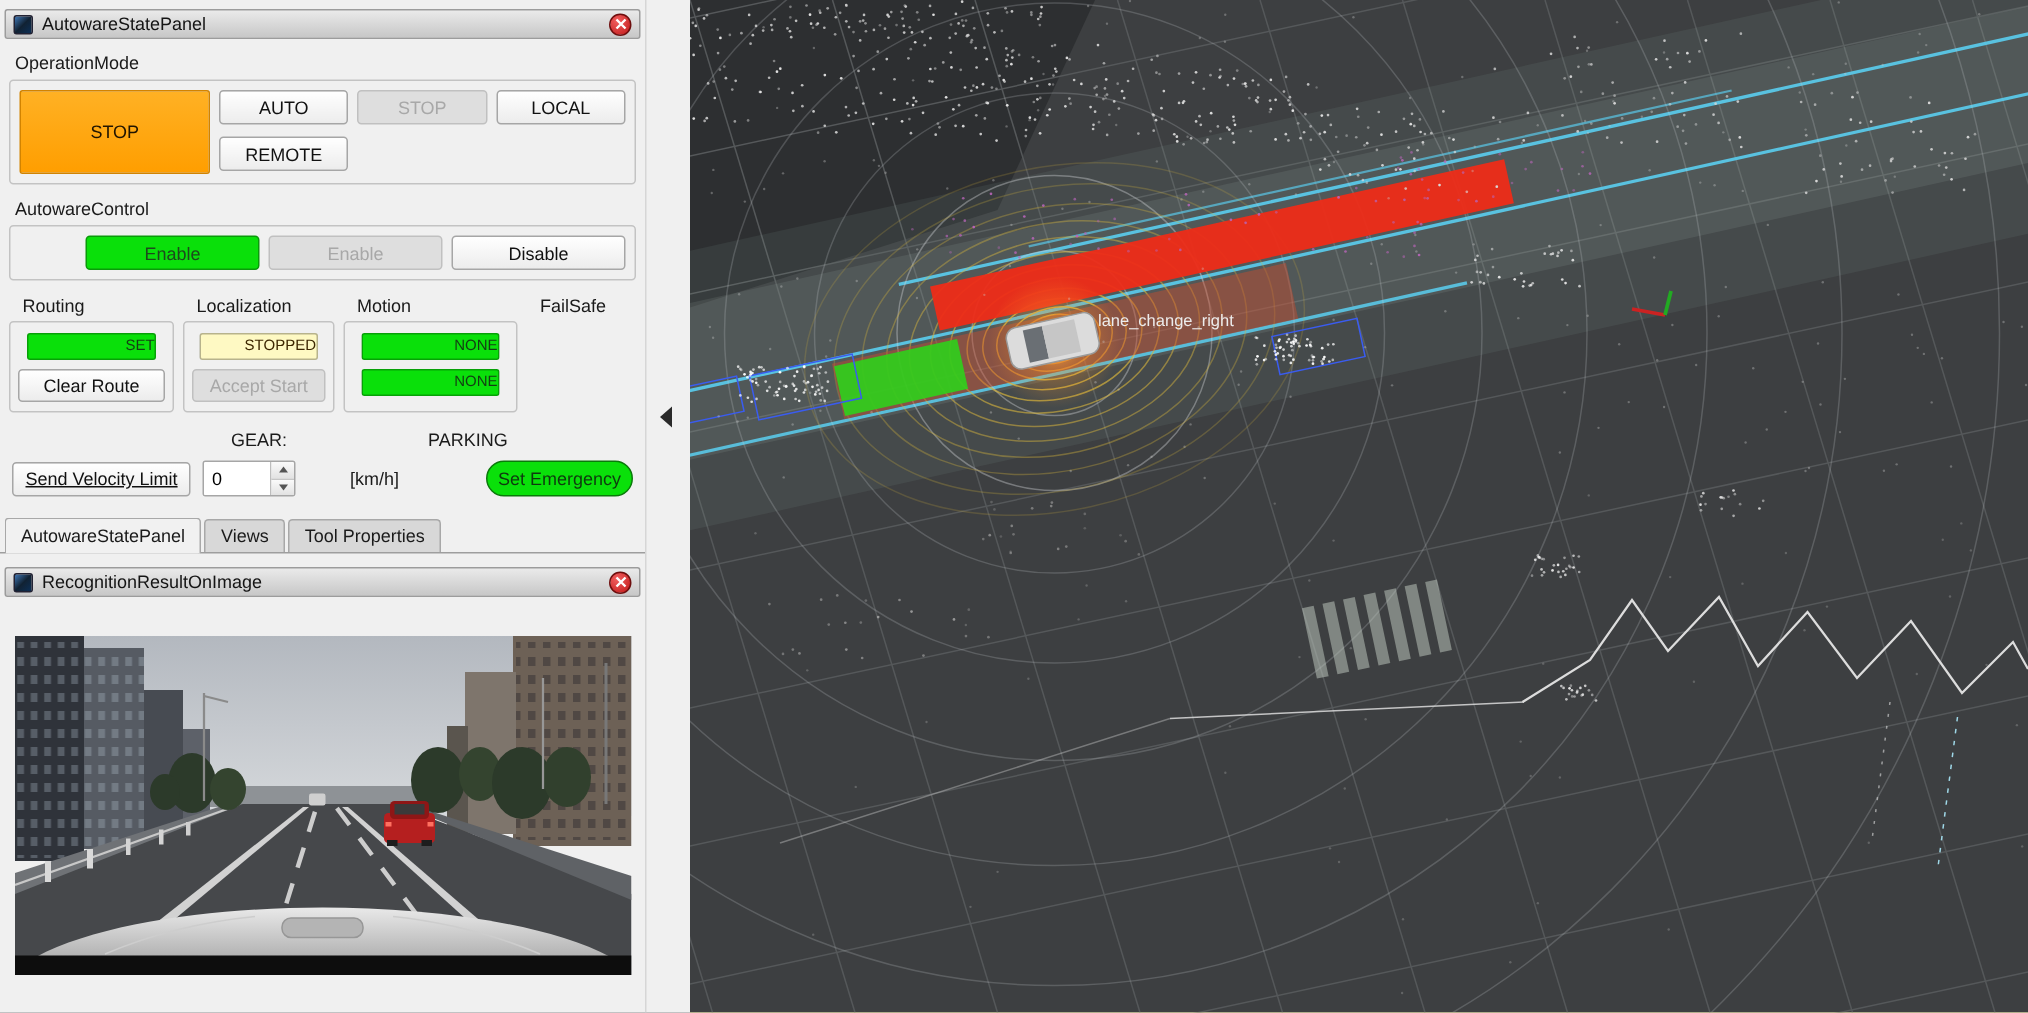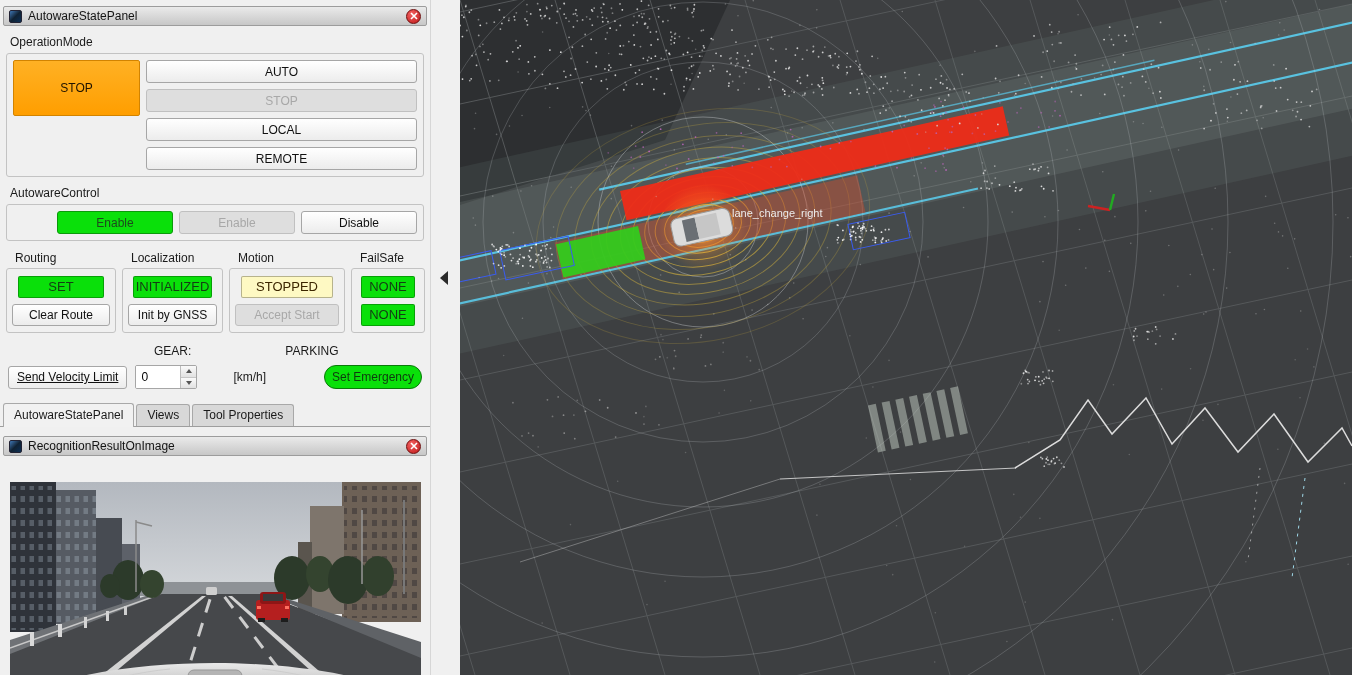--- a/index.html
+++ b/index.html
@@ -27,32 +27,32 @@
   .groupbox { border:1px solid #c3c3c3; border-radius:3px; margin:0 6px; padding:6px; background:#f0f0f0; }
 
   .btn { height:23px; font-size:12px; color:#111; background:linear-gradient(#ffffff,#ececec);
       border:1px solid #a6a6a6; border-radius:3px; cursor:pointer; font-family:"Liberation Sans",sans-serif; }
   .btn.disabled { background:#dedede; color:#a8a8a8; border-color:#c0c0c0; }
   .btn.green { background:#0ae00a; border:1px solid #0a9a0a; color:#1d4a1d; }
 
   .om-row { display:flex; gap:6px; }
   .om-current { width:127px; height:56px; background:linear-gradient(#ffb124,#ff9e00);
       border:1px solid #d28300; border-radius:2px; font-size:12px; color:#201400; cursor:pointer; }
-  .om-grid { flex:1; display:grid; grid-template-columns:1fr; gap:6px; }
+  .om-grid { flex:1; display:grid; grid-template-columns:1fr 1fr 1fr; gap:6px; }
 
   .ctrl-row { display:flex; gap:6px;margin-left:44px; }
   .ctrl-row .btn { flex:1; }
 
   .status-labels { display:grid; grid-template-columns:110px 101px 116px 74px; gap:6px;
       margin:10px 6px 3px; font-size:12px; color:#1a1a1a; }
   .status-labels span { padding-left:9px; }
   .status-row { display:grid; grid-template-columns:110px 101px 116px 74px; gap:6px; margin:0 6px; }
   .status-box { border:1px solid #c3c3c3; border-radius:3px; padding:7px 5px 6px;
       display:flex; flex-direction:column; gap:6px; align-items:center; }
-  .badge { width:88%; text-align:center; font-size:13px; padding:2px 0 3px; border-radius:2px;
+  .badge { width:88%; text-align:right; font-size:10px; padding:2px 0 3px; border-radius:2px;
       border:1px solid rgba(0,0,0,0.28); }
   .badge.green { background:#0ae00a; color:#143d14; }
   .badge.orange { background:#fef9c3; color:#3c2600; }
   .status-box .btn { width:100%; height:22px; font-size:12px; }
 
   .gear-row { display:flex; margin:11px 6px 0; font-size:12px; color:#1a1a1a; }
   .gear-label { margin-left:148px; }
   .gear-value { margin-left:94px; }
 
   .vel-row { display:flex; align-items:center; margin:7px 8px 0; }
@@ -131,24 +131,20 @@
     <div class="status-labels">
       <span>Routing</span>
       <span>Localization</span>
       <span>Motion</span>
       <span>FailSafe</span>
     </div>
     <div class="status-row">
       <div class="status-box">
         <span class="badge green">SET</span>
         <button class="btn">Clear Route</button>
-      </div>
-      <div class="status-box">
-        <span class="badge green">INITIALIZED</span>
-        <button class="btn">Init by GNSS</button>
       </div>
       <div class="status-box">
         <span class="badge orange">STOPPED</span>
         <button class="btn disabled">Accept Start</button>
       </div>
       <div class="status-box">
         <span class="badge green">NONE</span>
         <span class="badge green">NONE</span>
       </div>
     </div>

